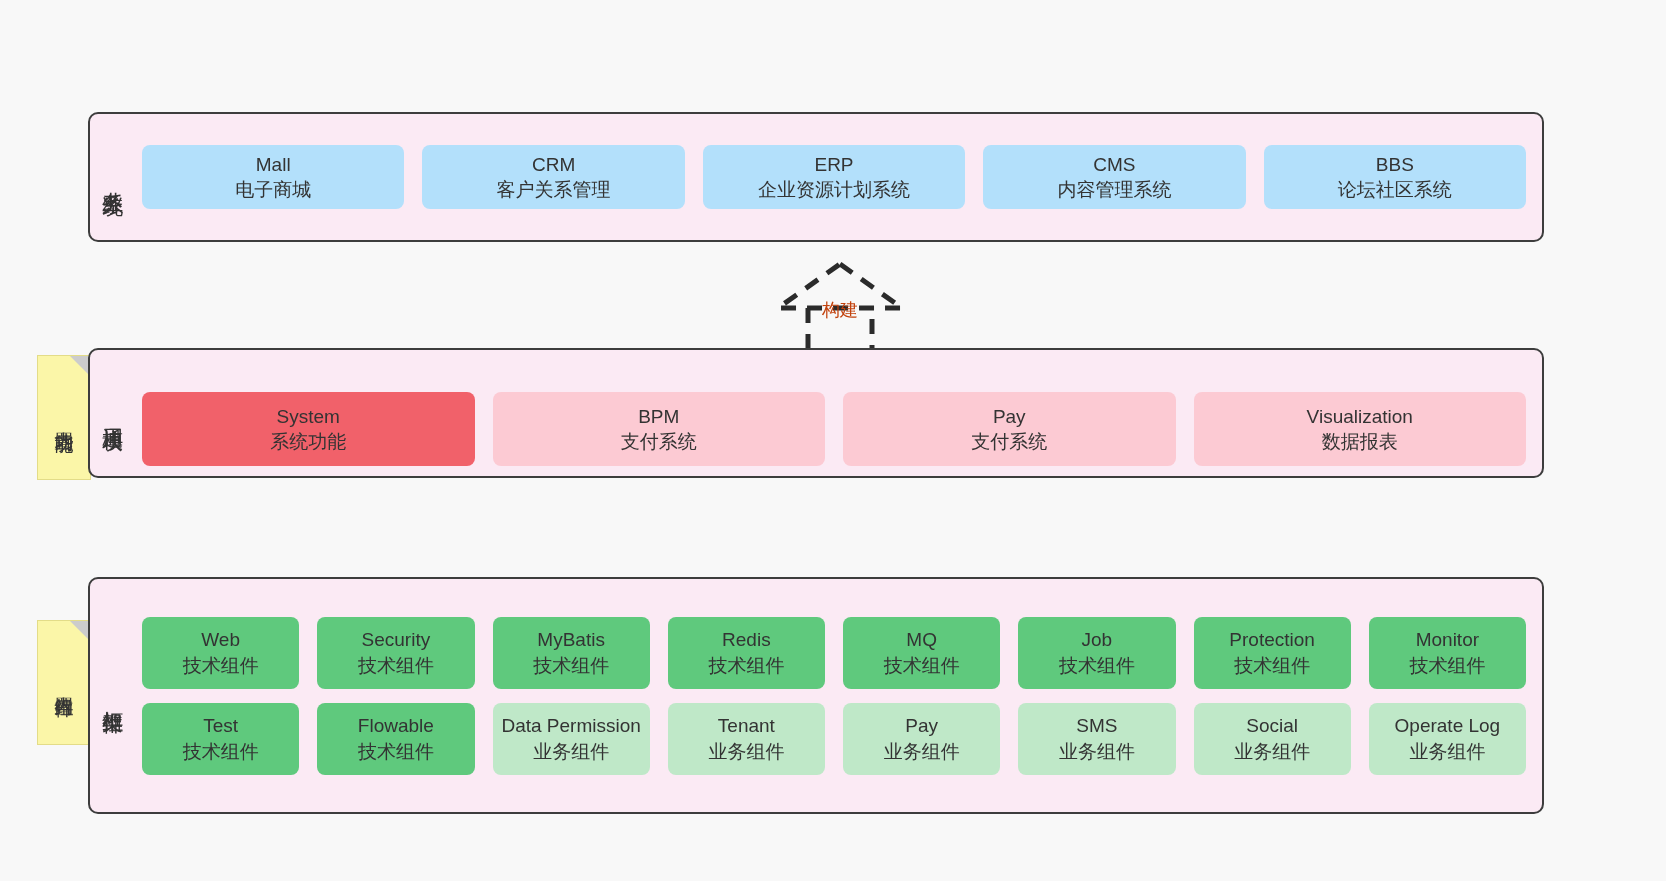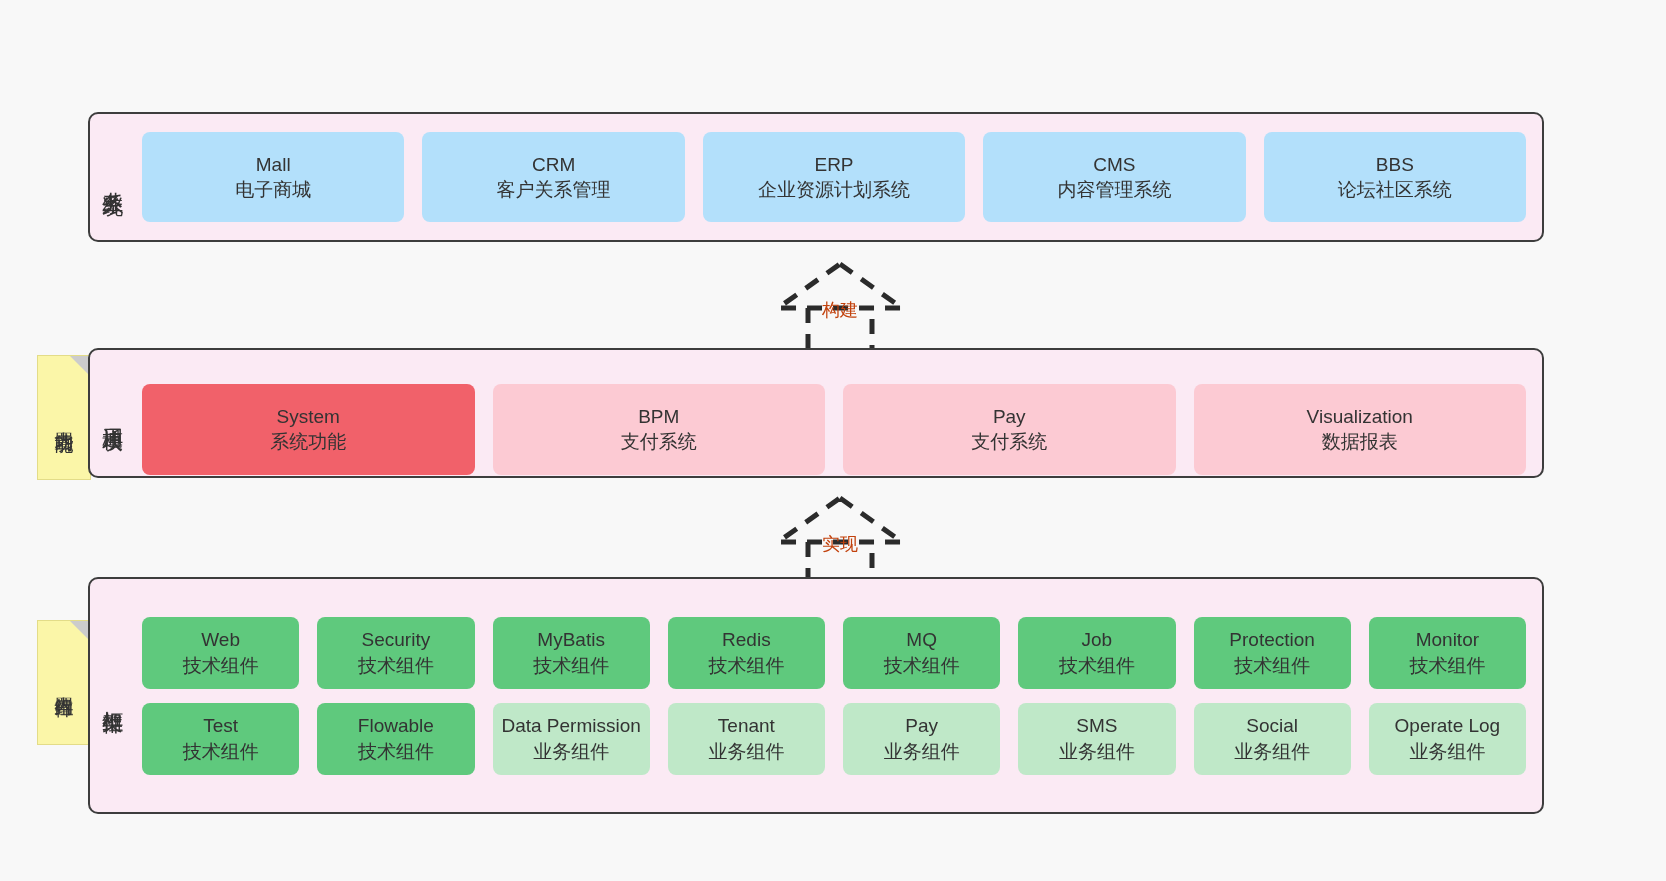--- a/index.html
+++ b/index.html
@@ -87,22 +87,22 @@
   .c-red         { background: #f1616a; }
   .c-pink        { background: #fccad3; }
   .c-green       { background: #5fc97d; }
   .c-lightgreen  { background: #bfe8c8; }
 
   
   #layer-business { left: 88px;  top: 112px; width: 1456px; height: 130px; }
   #layer-common   { left: 88px;  top: 348px; width: 1456px; height: 130px; }
   #layer-frame    { left: 88px;  top: 577px; width: 1456px; height: 237px; }
 
-  #layer-business .cell { height: 90px; }
-  #layer-common   .cell { height: 91px; margin-top: 32px; }
+  #layer-business .cell { height: 64px; }
+  #layer-common   .cell { height: 74px; margin-top: 32px; }
   #layer-frame    .cell { height: 72px; }
 
   
   .note {
     position: absolute;
     width: 54px;
     background: #fbf6a8;
     border: 1px solid #e3dc88;
     box-sizing: border-box;
     display: flex;
@@ -215,27 +215,20 @@
           <span class="t2">支付系统</span>
         </div>
         <div class="cell c-pink">
           <span class="t1">Visualization</span>
           <span class="t2">数据报表</span>
         </div>
       </div>
     </div>
   </div>
 
-  <div class="arrow" id="arrow-implement">
-    <svg width="180" height="100" viewBox="0 0 180 100">
-      <path d="M 90 6 L 152 50 L 28 50 Z" fill="none" stroke="#2b2b2b" stroke-width="5" stroke-dasharray="15 11" stroke-linecap="butt"></path>
-      <path d="M 58 50 L 58 96 L 122 96 L 122 50" fill="none" stroke="#2b2b2b" stroke-width="5" stroke-dasharray="15 11" stroke-linecap="butt"></path>
-    </svg>
-    <span class="arrow-label">实现</span>
-  </div>
 
   <div class="note" id="note-components">
     <span class="fold"></span>
     <span>内置组件</span>
   </div>
 
   <div class="layer" id="layer-frame">
     <div class="layer-title">框架组件</div>
     <div class="layer-body">
 

